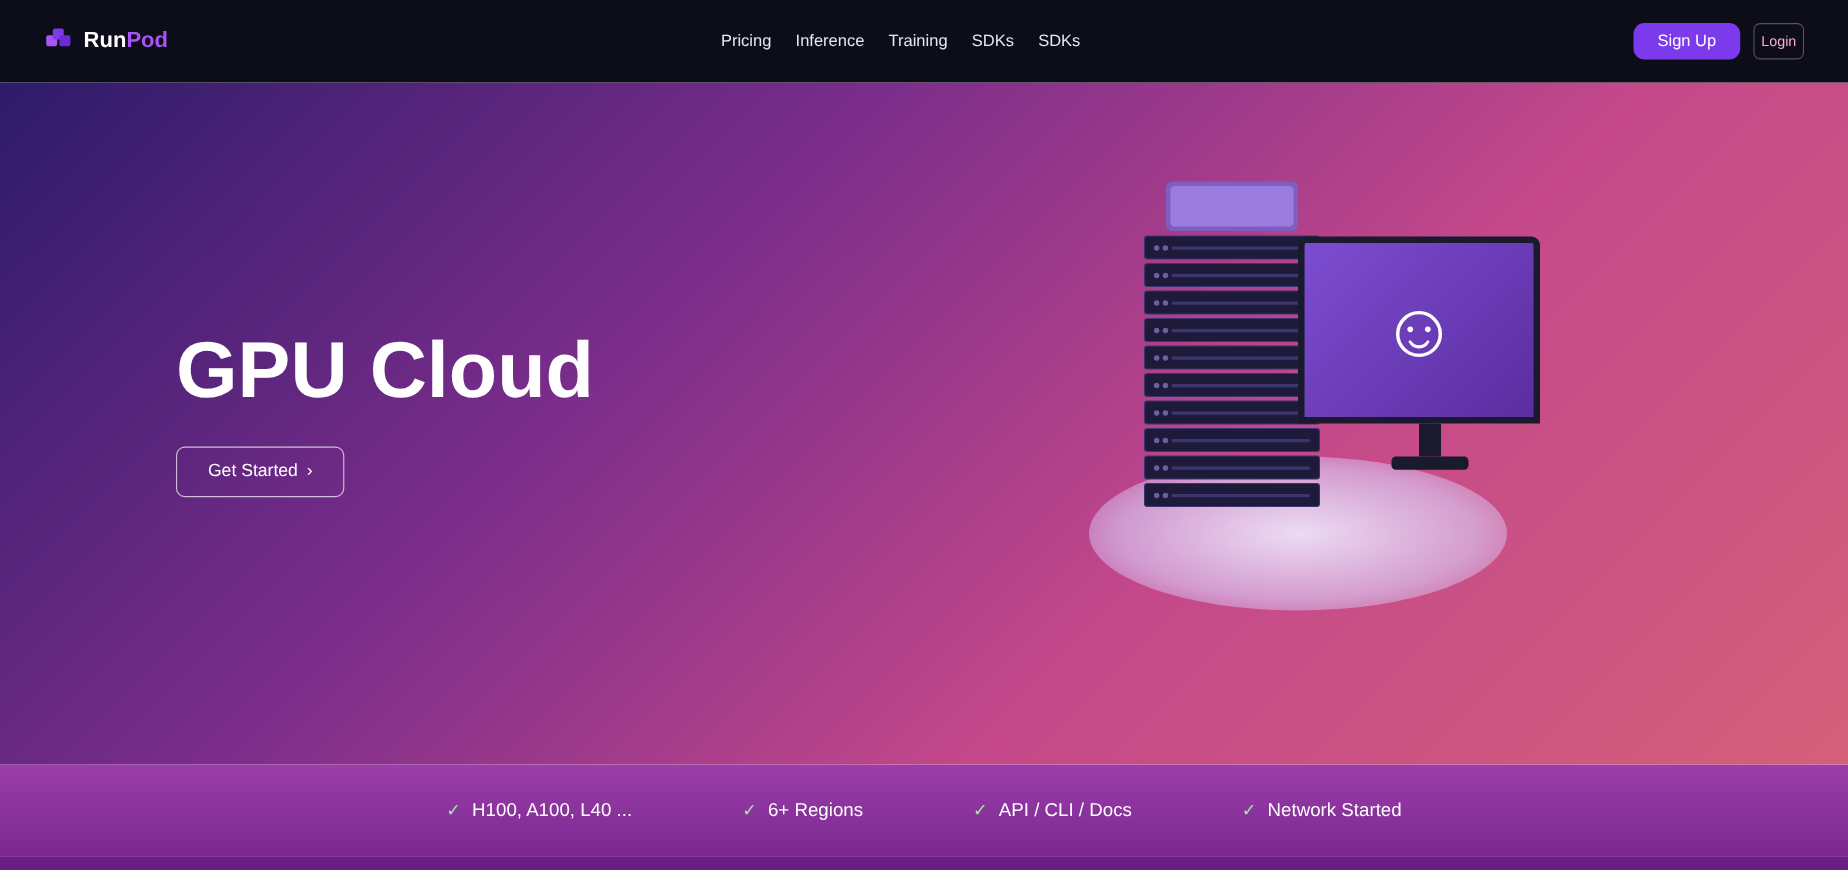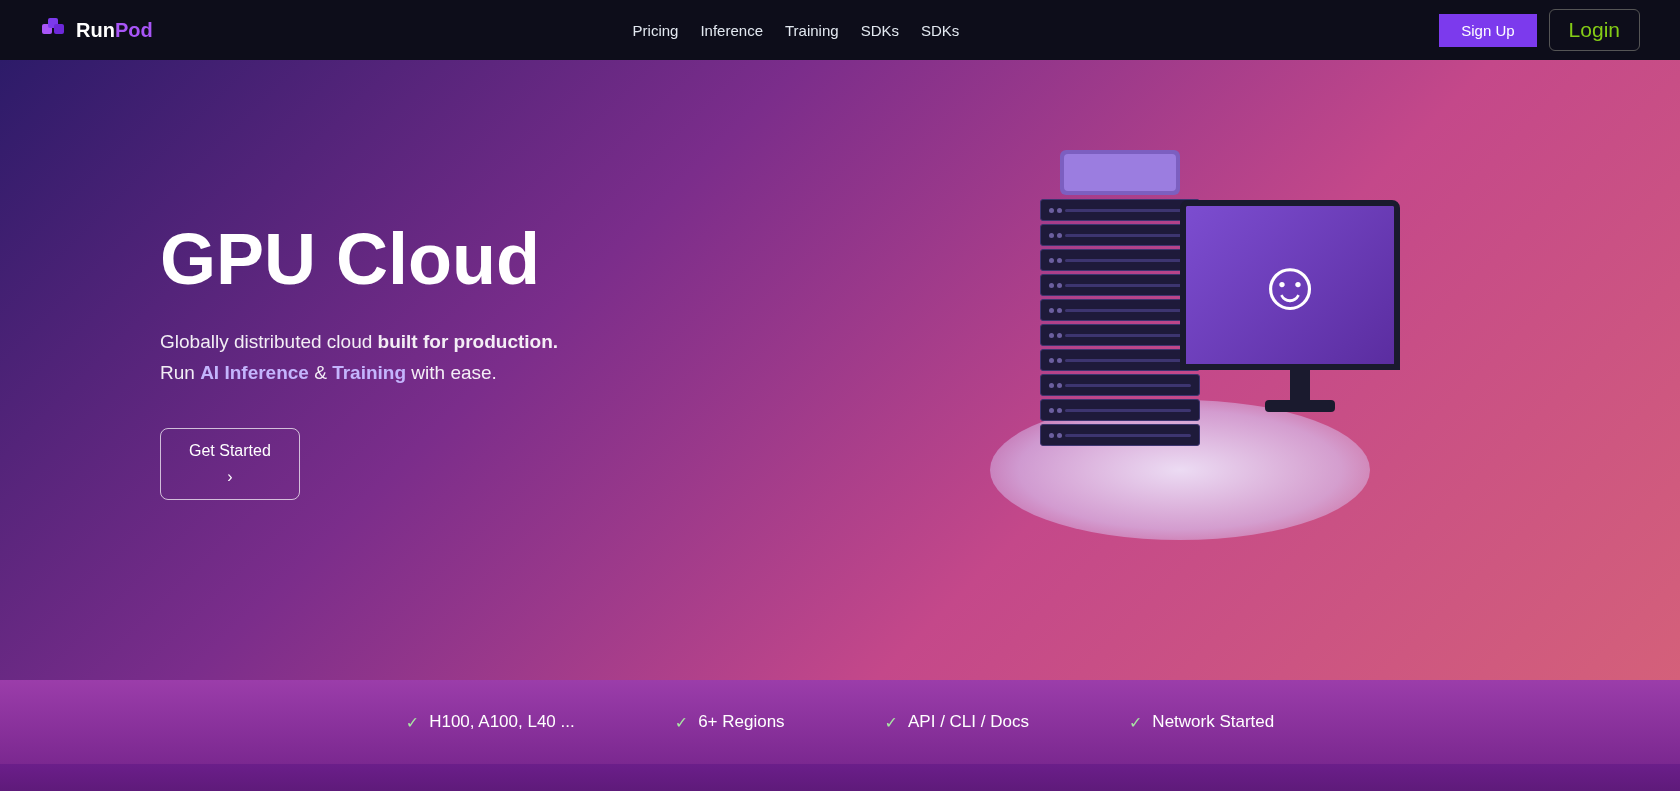--- a/index.html
+++ b/index.html
@@ -1,21 +1,21 @@
 <!DOCTYPE html>
 <html><head>
   <meta charset="utf-8">
   <style>
     * { margin: 0; padding: 0; box-sizing: border-box; }
     body { font-family: -apple-system, BlinkMacSystemFont, 'Segoe UI', sans-serif; width: 1680px; overflow-x: hidden; }
 
     
     .navbar {
       background: #0d0d1a;
-      height: 60px;
+      height: 75px;
       display: flex;
       align-items: center;
       justify-content: space-between;
       padding: 0 40px;
       position: relative;
       z-index: 10;
     }
     .navbar-logo {
       display: flex;
       align-items: center;
@@ -44,32 +44,32 @@
     .navbar-actions {
       display: flex;
       align-items: center;
       gap: 12px;
     }
     .btn-signup {
       background: #7c3aed;
       color: white;
       border: none;
       padding: 8px 22px;
-      border-radius: 0;
+      border-radius: 10px;
       font-size: 15px;
       cursor: pointer;
       font-weight: 500;
     }
     .btn-login {
       background: transparent;
-      color: #84cc16;
+      color: #f9a8d4;
       border: 1.5px solid #555;
-      padding: 8px 19px;
+      padding: 8px 6px;
       border-radius: 6px;
-      font-size: 21px;
+      font-size: 13px;
       cursor: pointer;
       font-weight: 500;
     }
 
     
     .hero {
       background: linear-gradient(135deg, #2d1b69 0%, #7b2d8b 35%, #c4488a 65%, #d4607a 100%);
       min-height: 600px;
       display: flex;
       align-items: center;
@@ -106,21 +106,20 @@
       background: transparent;
       color: white;
       border: 1.5px solid rgba(255,255,255,0.7);
       padding: 13px 28px;
       border-radius: 8px;
       font-size: 16px;
       cursor: pointer;
       display: inline-flex;
       align-items: center;
       gap: 8px;
-      flex-direction: column;
     }
 
     
     .hero-illustration {
       flex: 1;
       display: flex;
       justify-content: center;
       align-items: center;
       position: relative;
       z-index: 2;
@@ -291,24 +290,20 @@
 
   <div class="navbar-actions">
     <button class="btn-signup">Sign Up</button>
     <button class="btn-login">Login</button>
   </div>
 </nav>
 
 <section class="hero">
   <div class="hero-content">
     <h1 class="hero-title">GPU Cloud</h1>
-    <p class="hero-subtitle">
-      <span>Globally distributed cloud </span><strong>built for production.</strong><br>
-      <span>Run </span><span class="highlight">AI Inference</span><span> &amp; </span><span class="highlight">Training</span><span> with ease.</span>
-    </p>
     <button class="btn-get-started">
       <span>Get Started</span>
       <span>›</span>
     </button>
   </div>
 
   <div class="hero-illustration">
     <div class="illustration-container">
 
       <div class="ellipse-base"></div>

